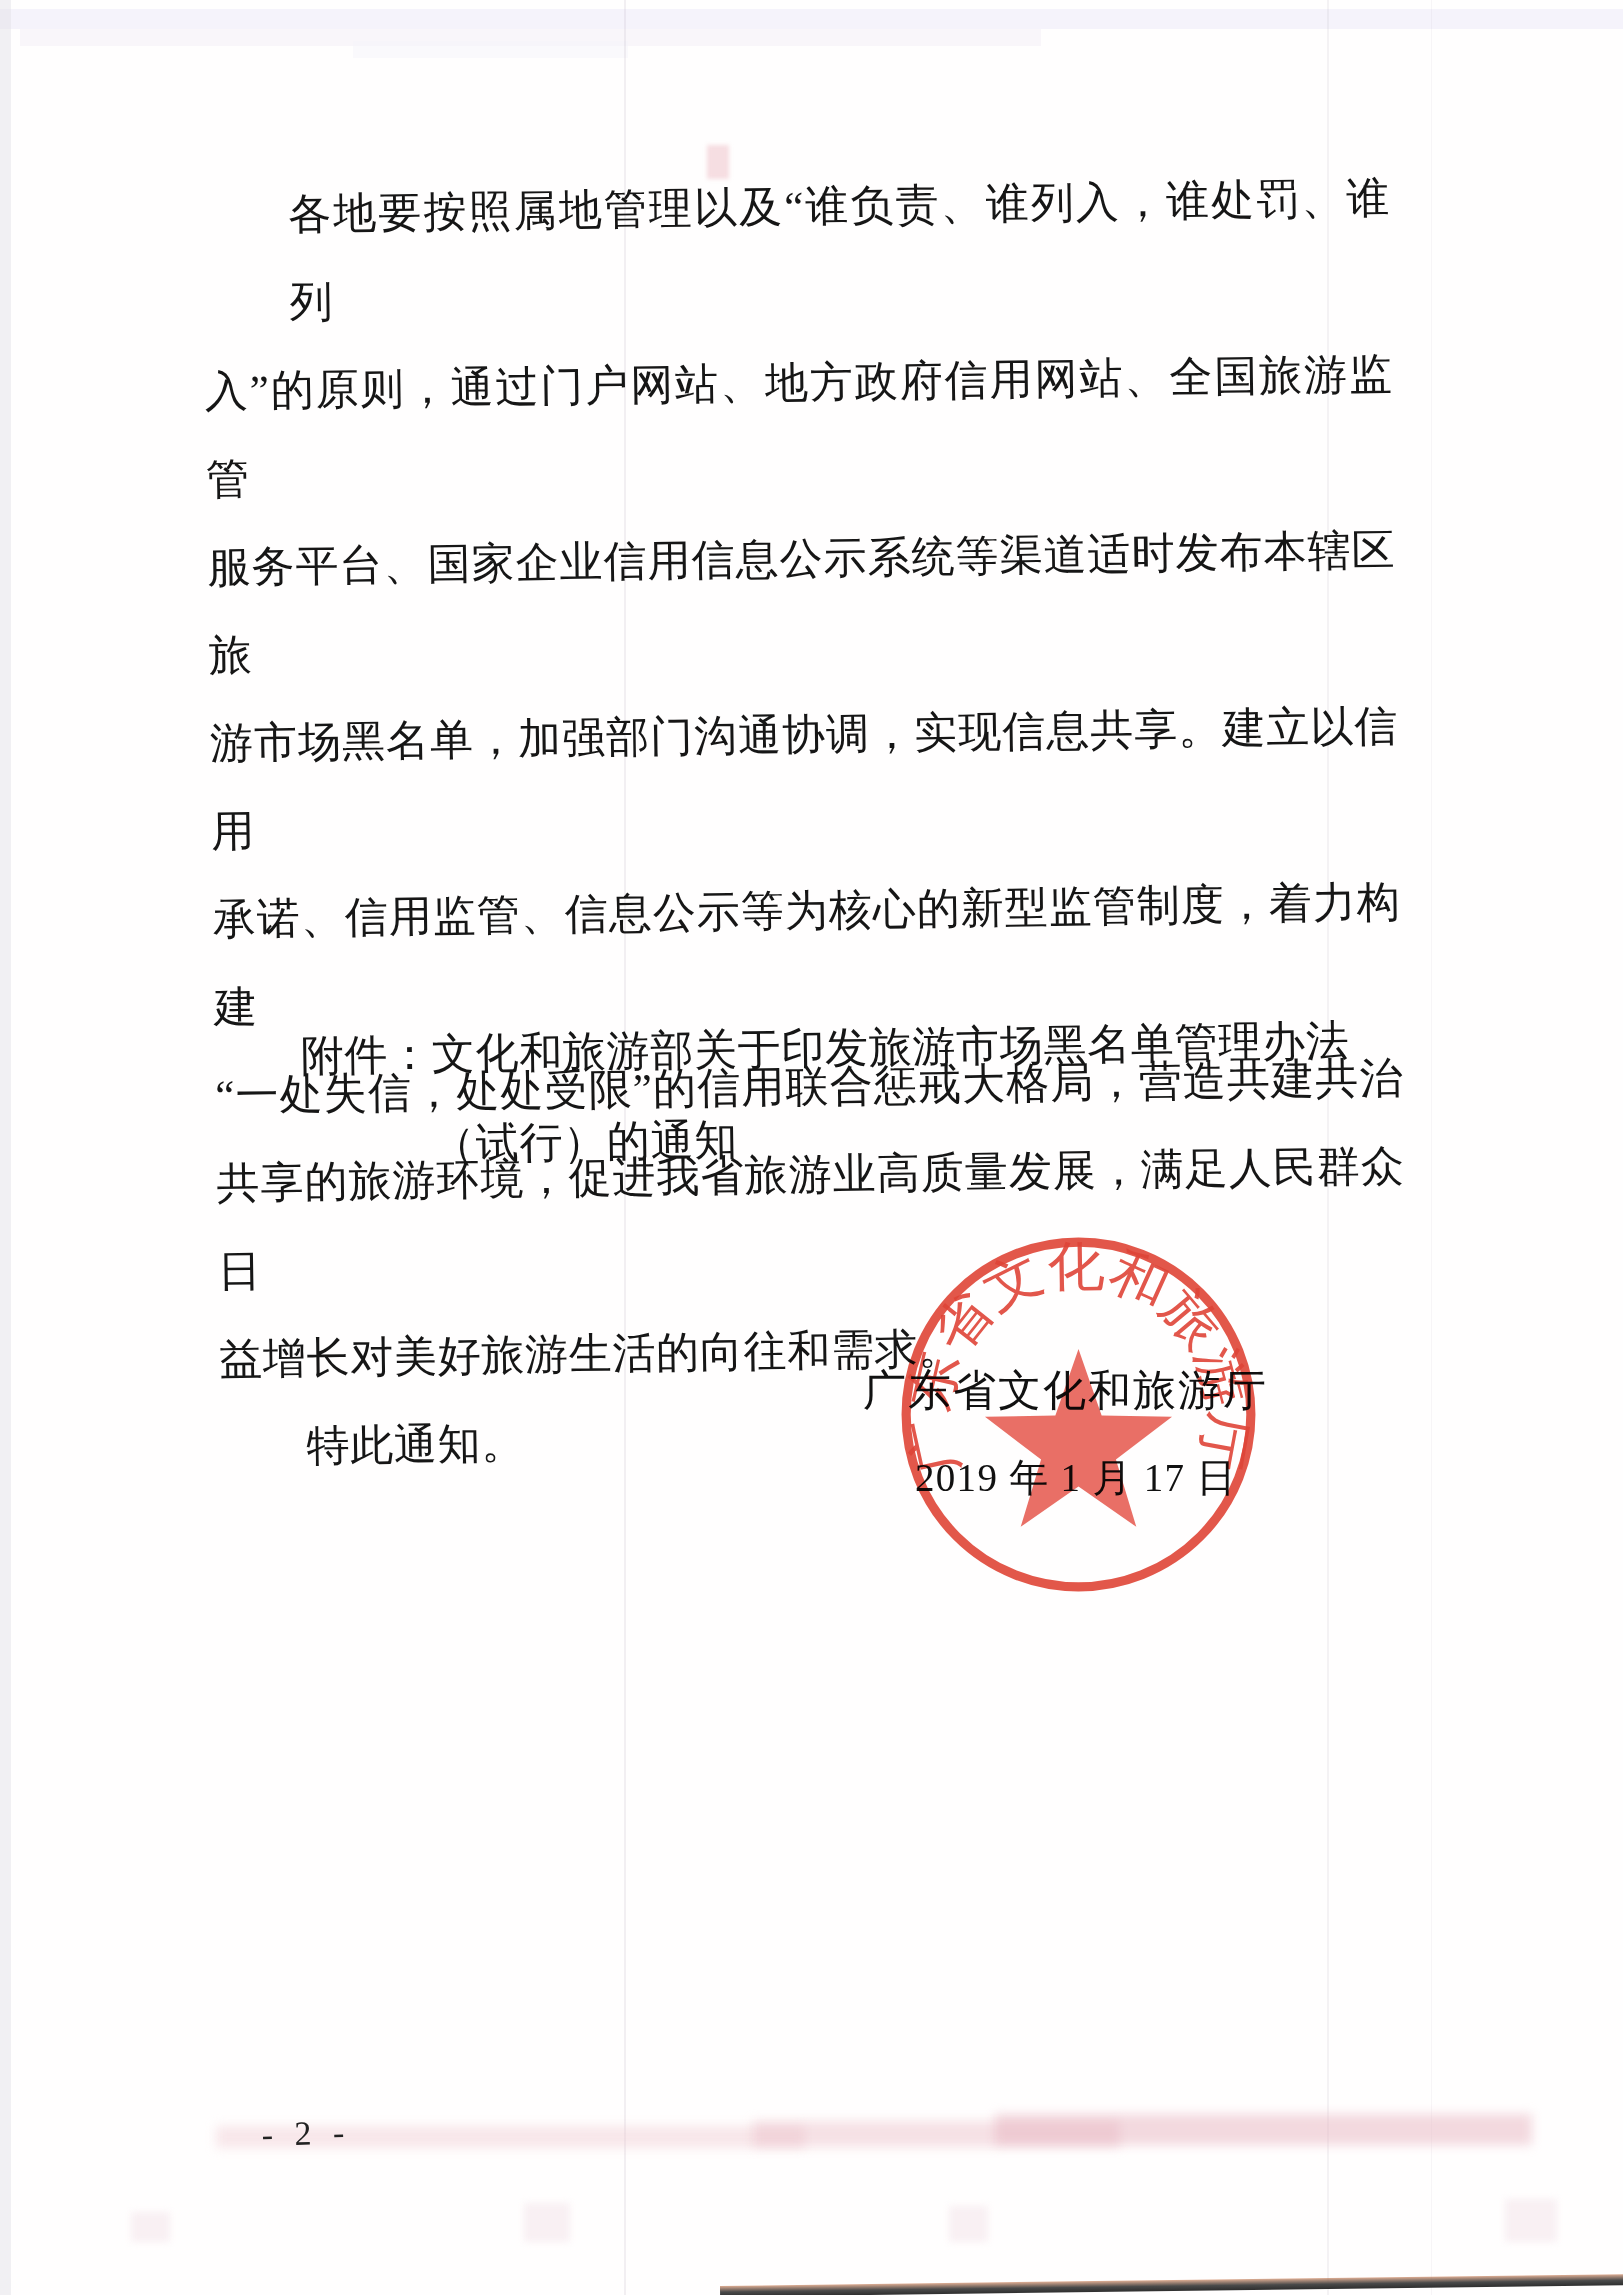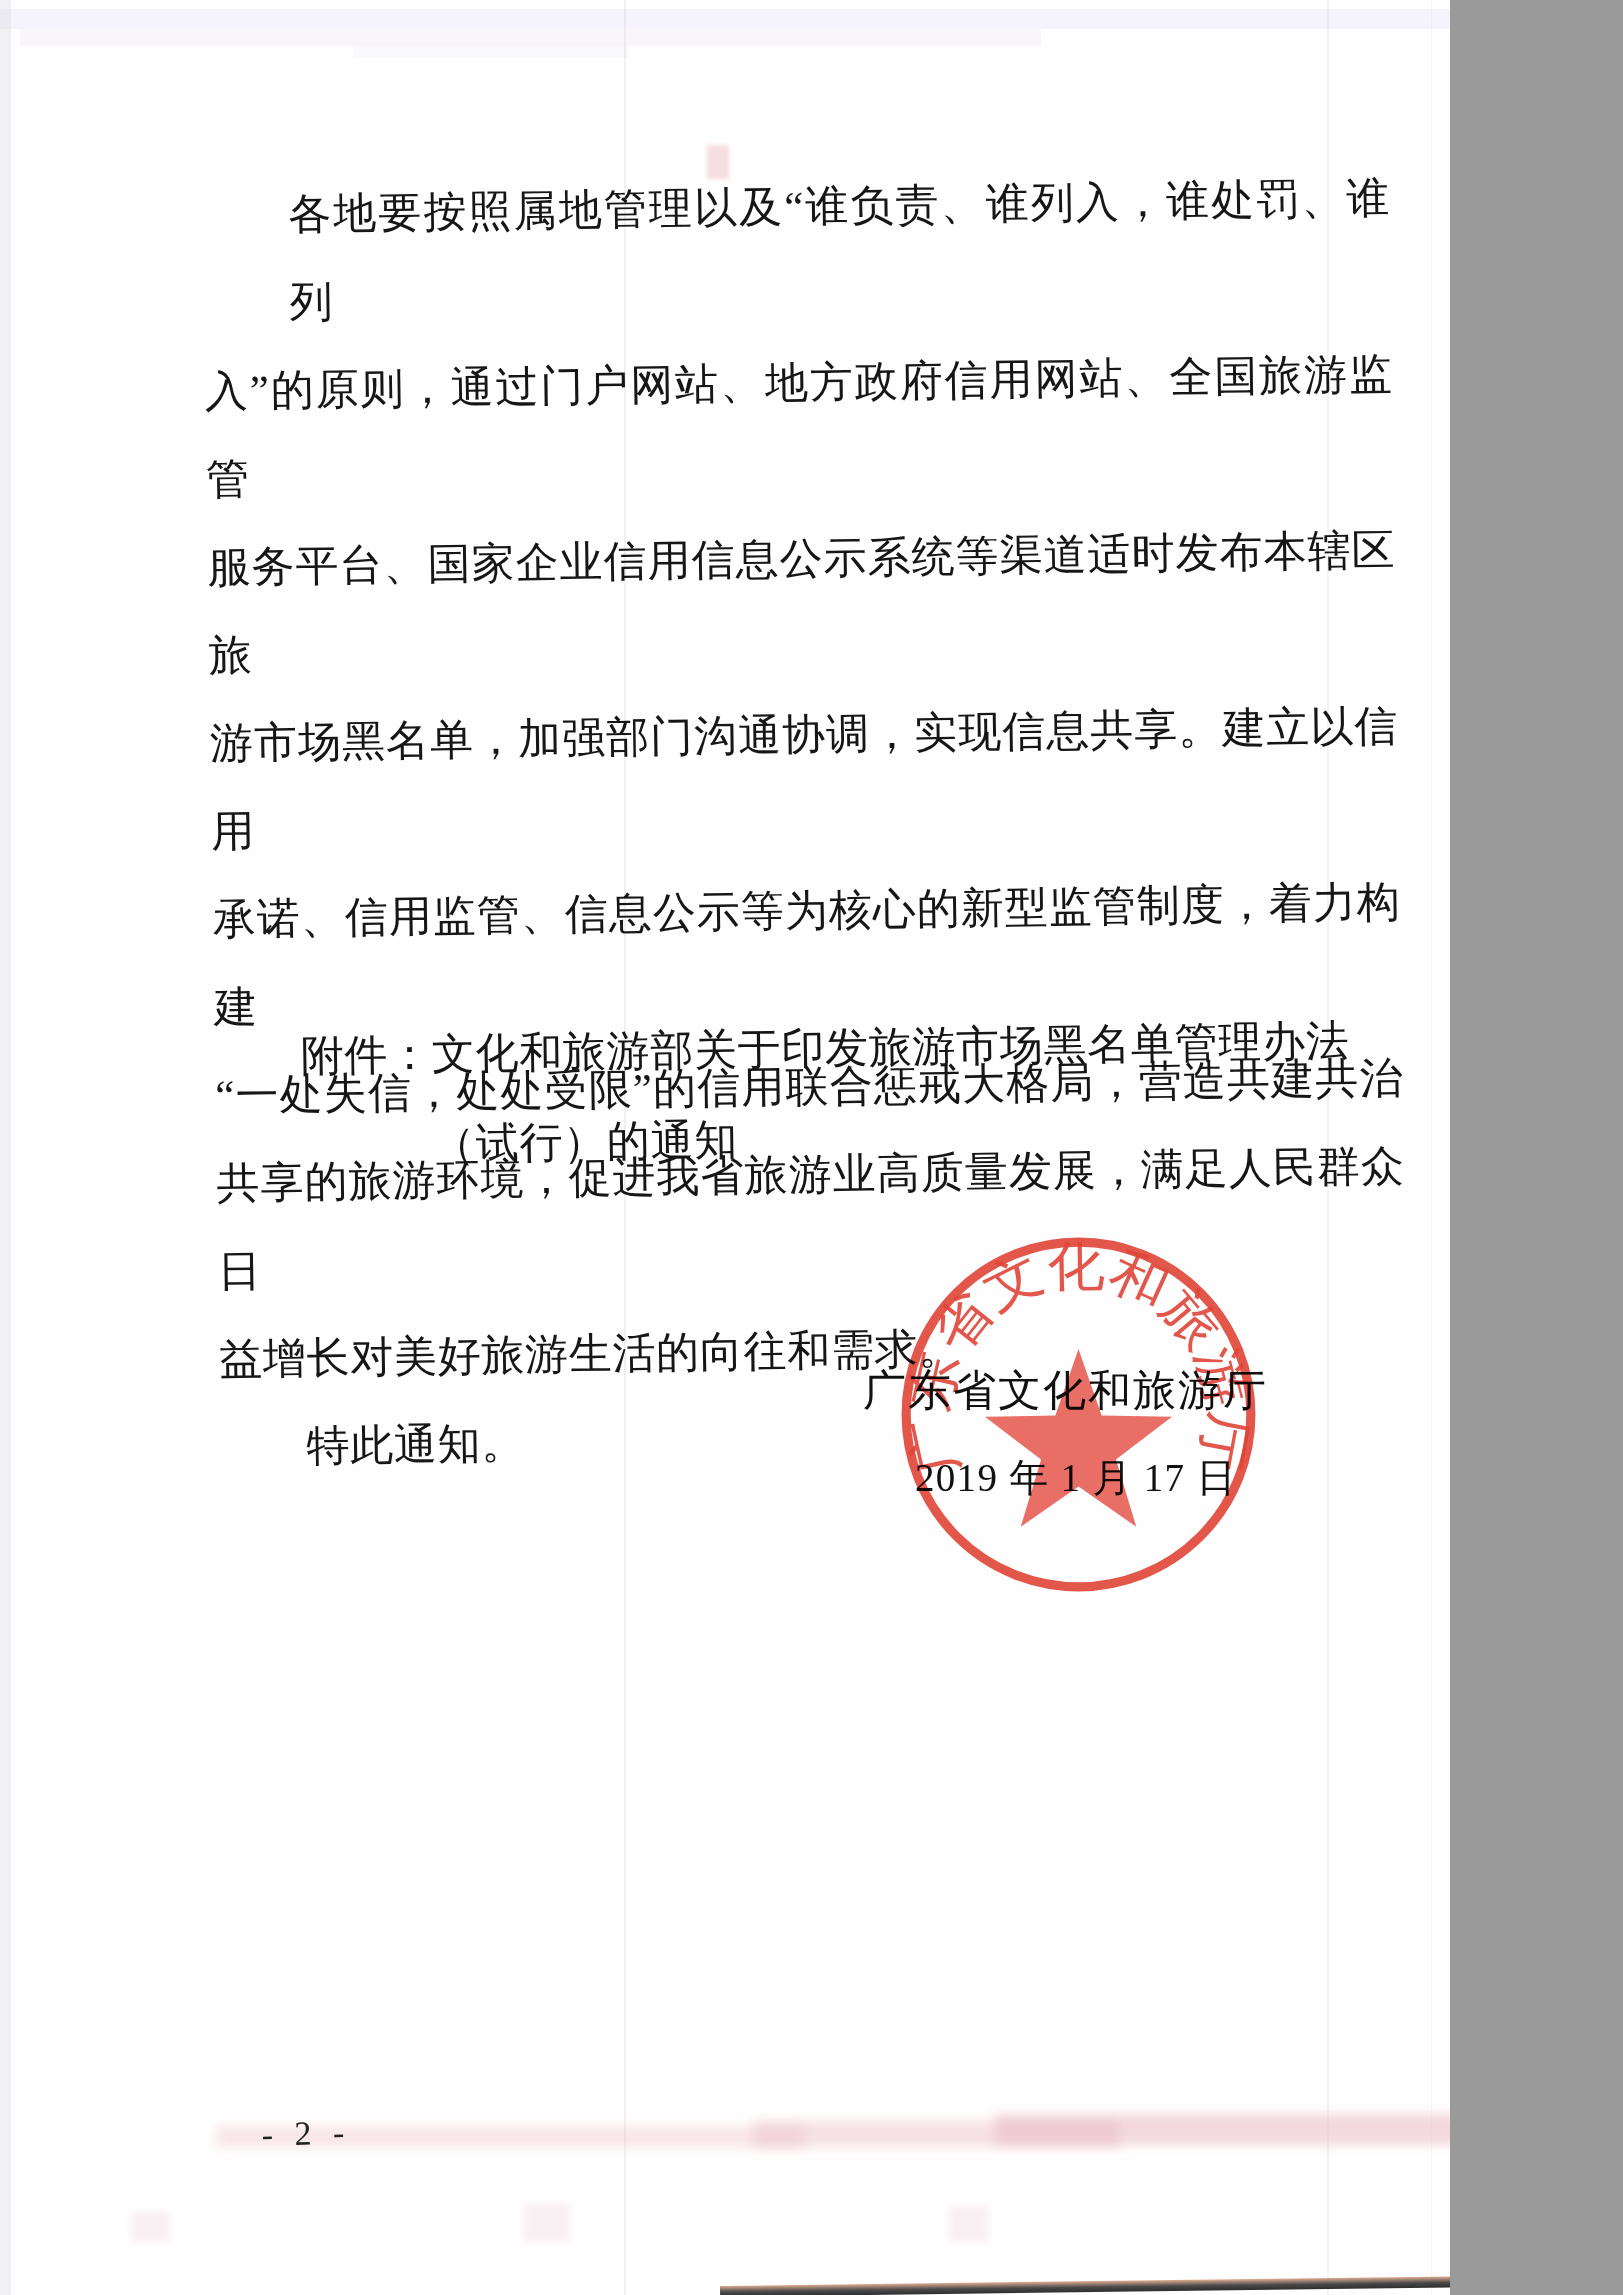--- a/index.html
+++ b/index.html
@@ -1,18 +1,18 @@
 <!DOCTYPE html>
 <html style="font-size:10.5px"><head>
 <meta charset="utf-8">
 <style>
   html,body{margin:0;padding:0;background:#9a9a9a;}
   .page{
     position:relative;
-    width:1450px;height:2295px;
+    width:1623px;height:2295px;
     background:#fffefe;
     overflow:hidden;
     font-family:"Liberation Serif","DejaVu Serif",serif;
     color:#1c1c1c;
   }
   
   .skew{
     position:absolute;left:0;top:0;width:1623px;height:2295px;
     transform:rotate(-0.85deg);
     transform-origin:0 0;

